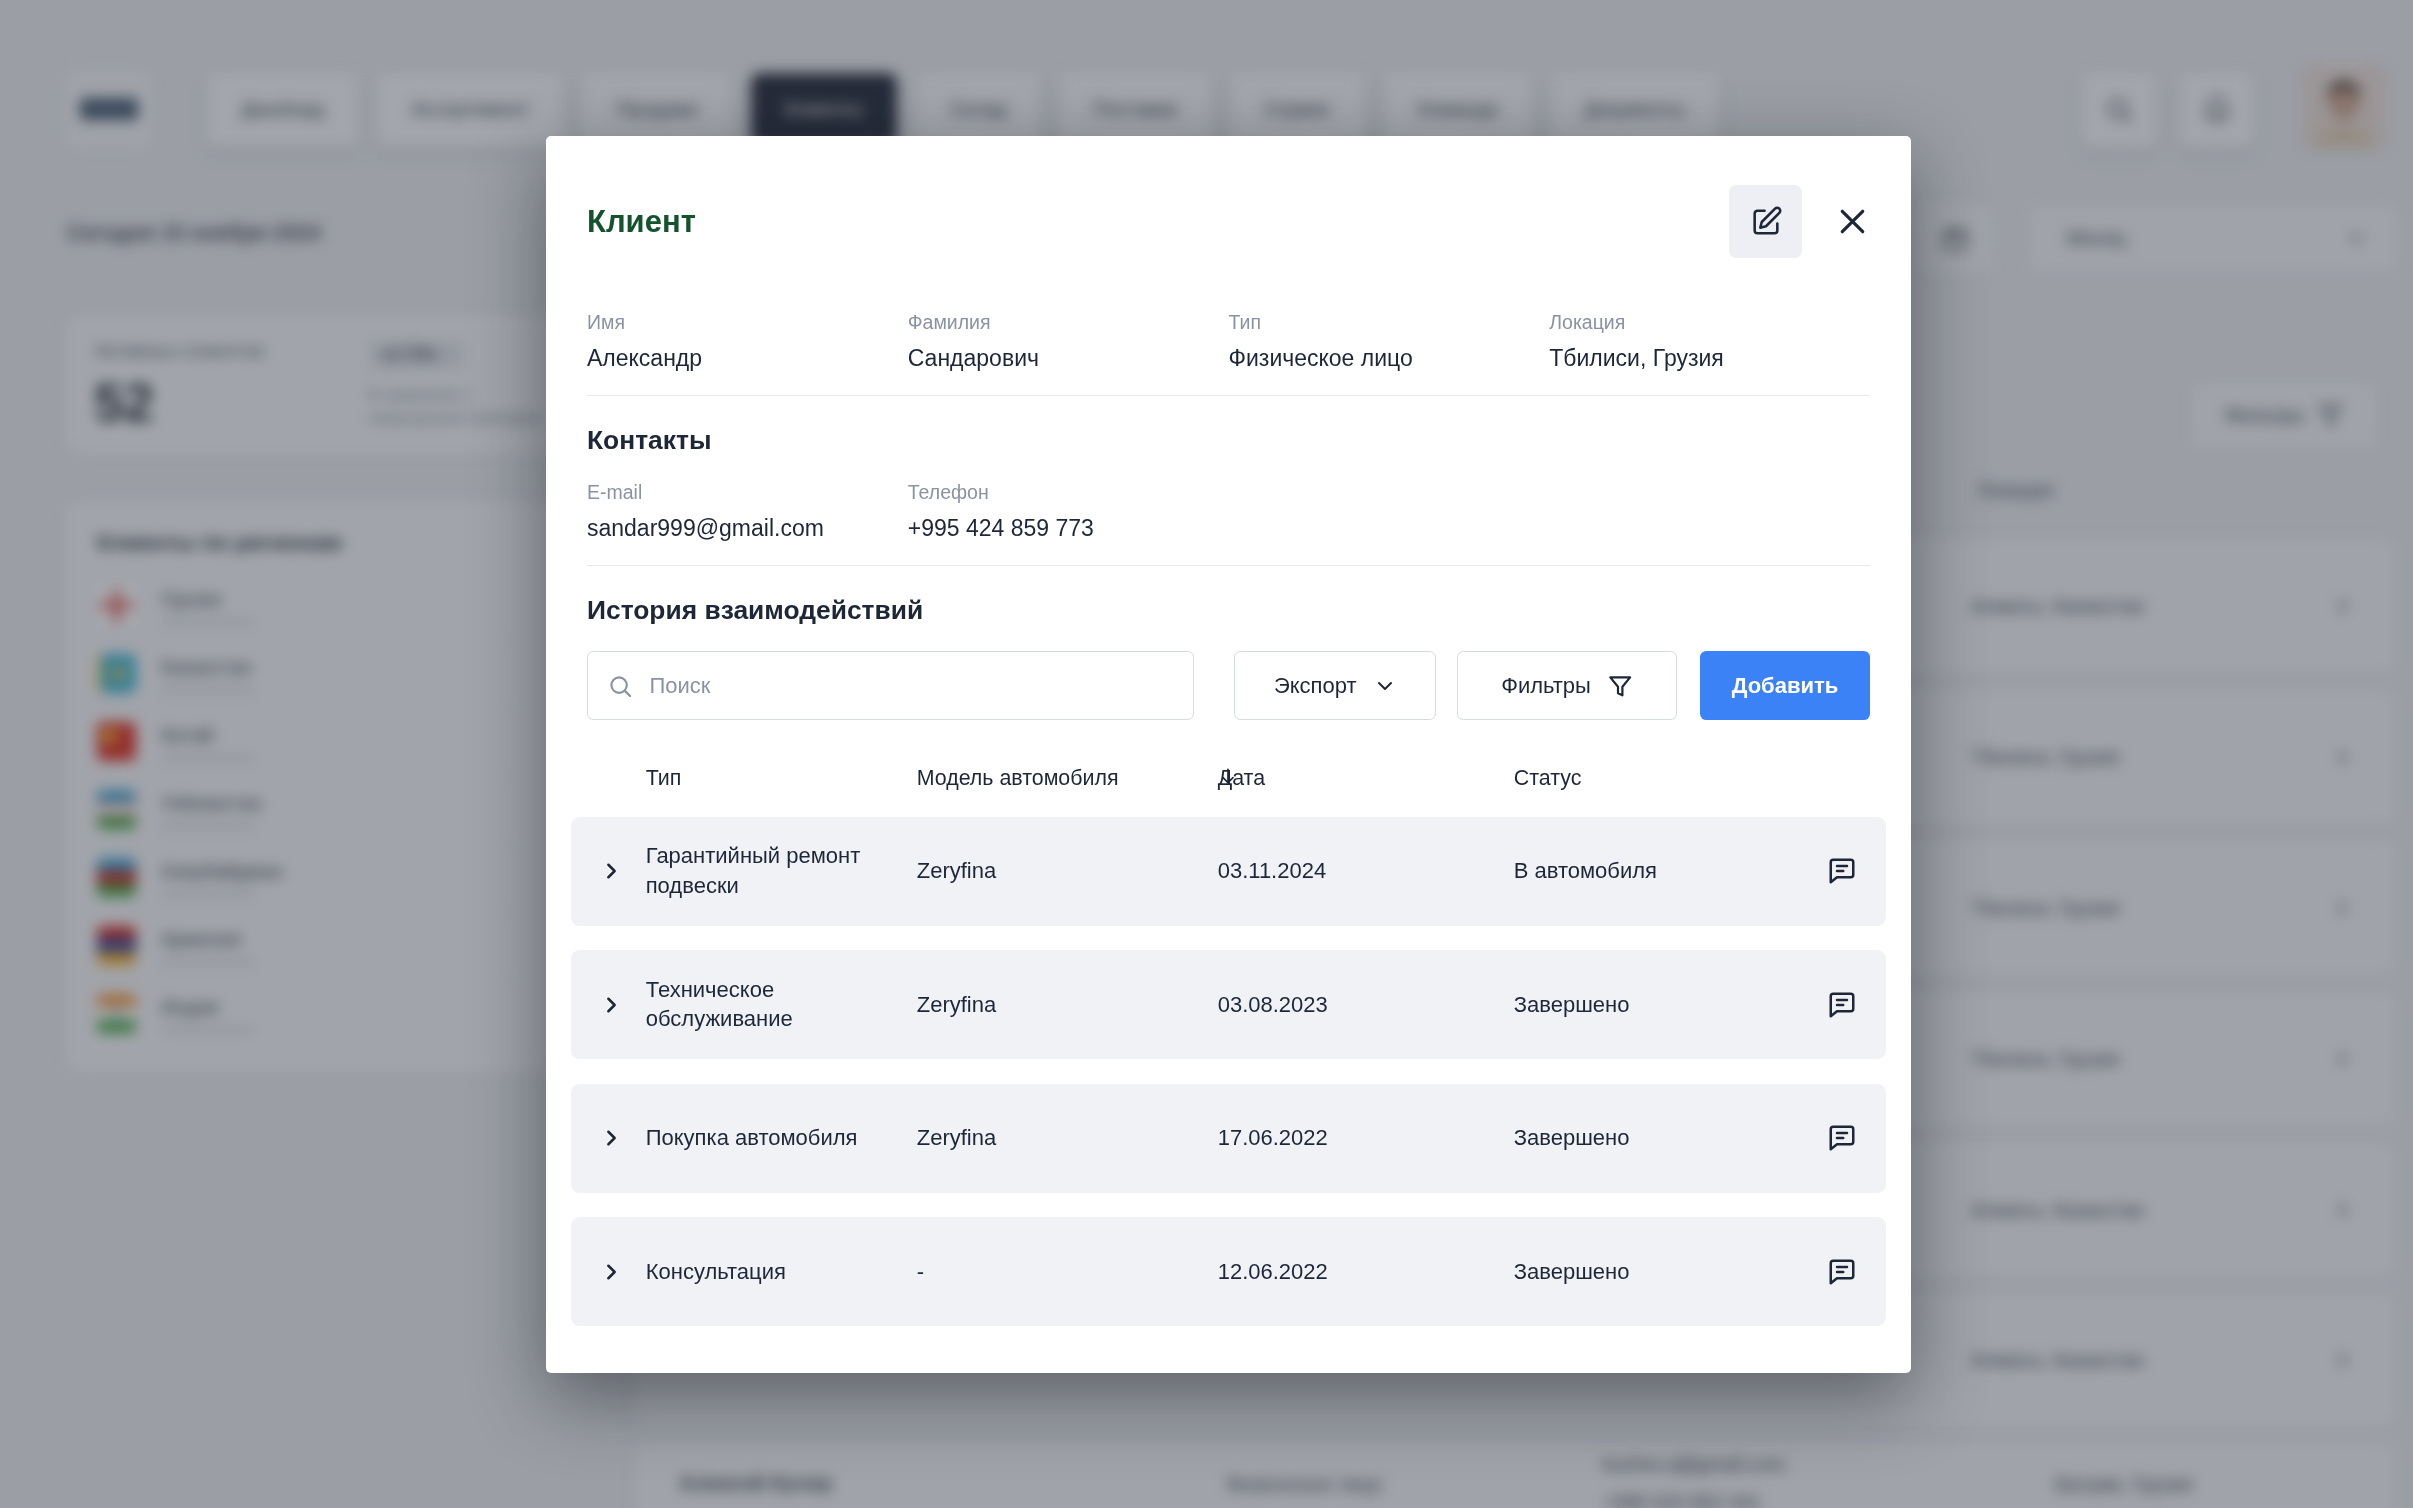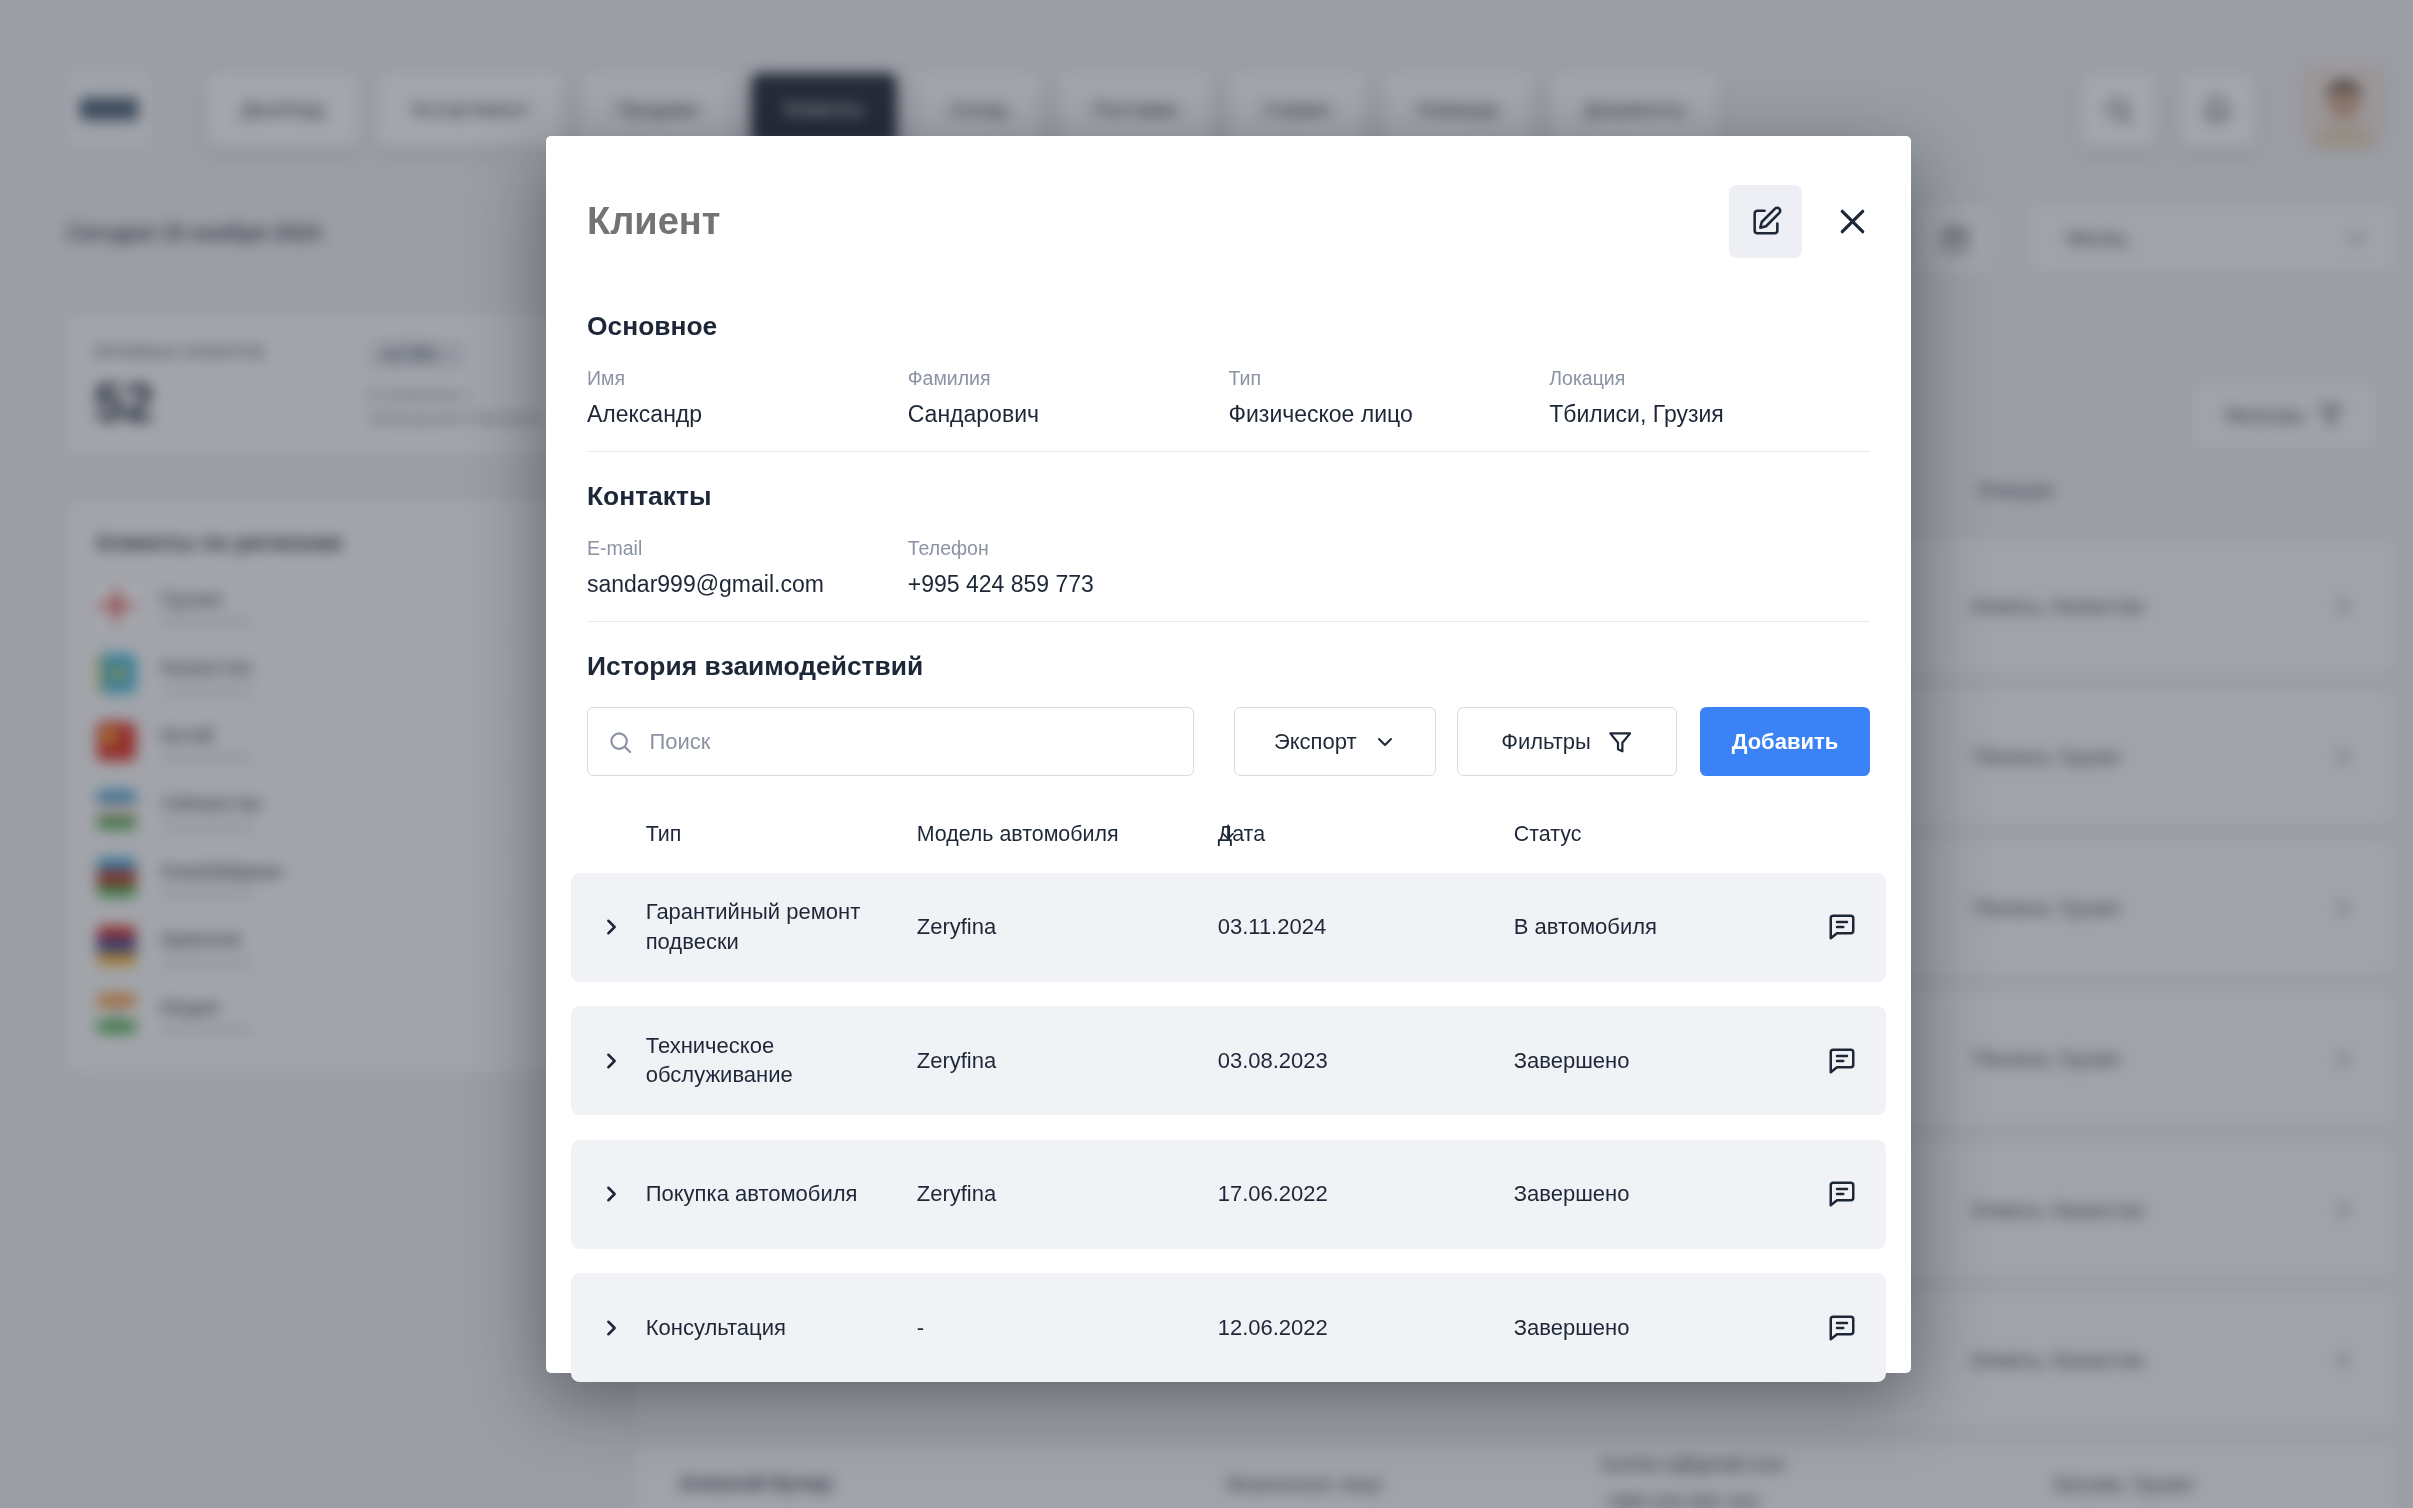--- a/index.html
+++ b/index.html
@@ -59,21 +59,21 @@
   .client-row span{position:absolute;font-size:19.5px;color:#2e3644;}
   .cr-name{left:44px;top:28px;font-size:21px !important;font-weight:600;}
   .cr-type{left:591px;top:30px;}
   .cr-email{left:968px;top:10px;}
   .cr-phone{left:968px;top:48px;}
   .cr-loc{left:1420px;top:30px;}
   
   .modal{position:absolute;left:546px;top:136px;width:1365px;height:1237px;background:#fff;border-radius:5px;
     box-shadow:0 25px 75px rgba(10,15,25,.45);box-sizing:border-box;padding:49px 41px 38px;}
   .m-header{display:flex;justify-content:space-between;align-items:center;margin-bottom:53px;}
-  .m-title{font-size:38px;font-weight:600;color:#737373;}
+  .m-title{font-size:31px;font-weight:600;color:#14532d;}
   .m-actions{display:flex;align-items:center;gap:33px;}
   .edit-btn{width:73px;height:73px;border-radius:7.5px;background:#edeff4;display:flex;align-items:center;justify-content:center;border:none;cursor:pointer;}
   .close-btn{background:none;border:none;display:flex;align-items:center;justify-content:center;cursor:pointer;padding:0;}
   .section-h{font-size:26.4px;font-weight:600;color:#1d2737;margin:0 0 25px 0;}
   .fgrid{display:flex;margin-bottom:21.4px;}
   .field{width:25%;box-sizing:border-box;padding-right:19px;}
   .flabel{font-size:19.5px;color:#8a92a3;margin-bottom:11.3px;}
   .fvalue{font-size:23px;color:#1d2737;}
   .divider{height:1.3px;background:#e7e9ee;margin:22.6px 0 29px;}
   .toolbar{display:flex;align-items:center;margin-bottom:46px;}
@@ -322,21 +322,20 @@
           <span>
               <svg width="35" height="35" viewBox="0 0 24 24" fill="none" stroke="#1d2737" stroke-width="2.2" stroke-linecap="round">
                 <line x1="5" y1="5" x2="19" y2="19"></line>
                 <line x1="19" y1="5" x2="5" y2="19"></line>
               </svg>
             </span>
         </button>
       </div>
     </div>
 
-    <h2 class="section-h">Основное</h2>
     <div class="fgrid">
       <div class="field">
         <div class="flabel">Имя</div>
         <div class="fvalue">Александр</div>
       </div>
       <div class="field">
         <div class="flabel">Фамилия</div>
         <div class="fvalue">Сандарович</div>
       </div>
       <div class="field">

